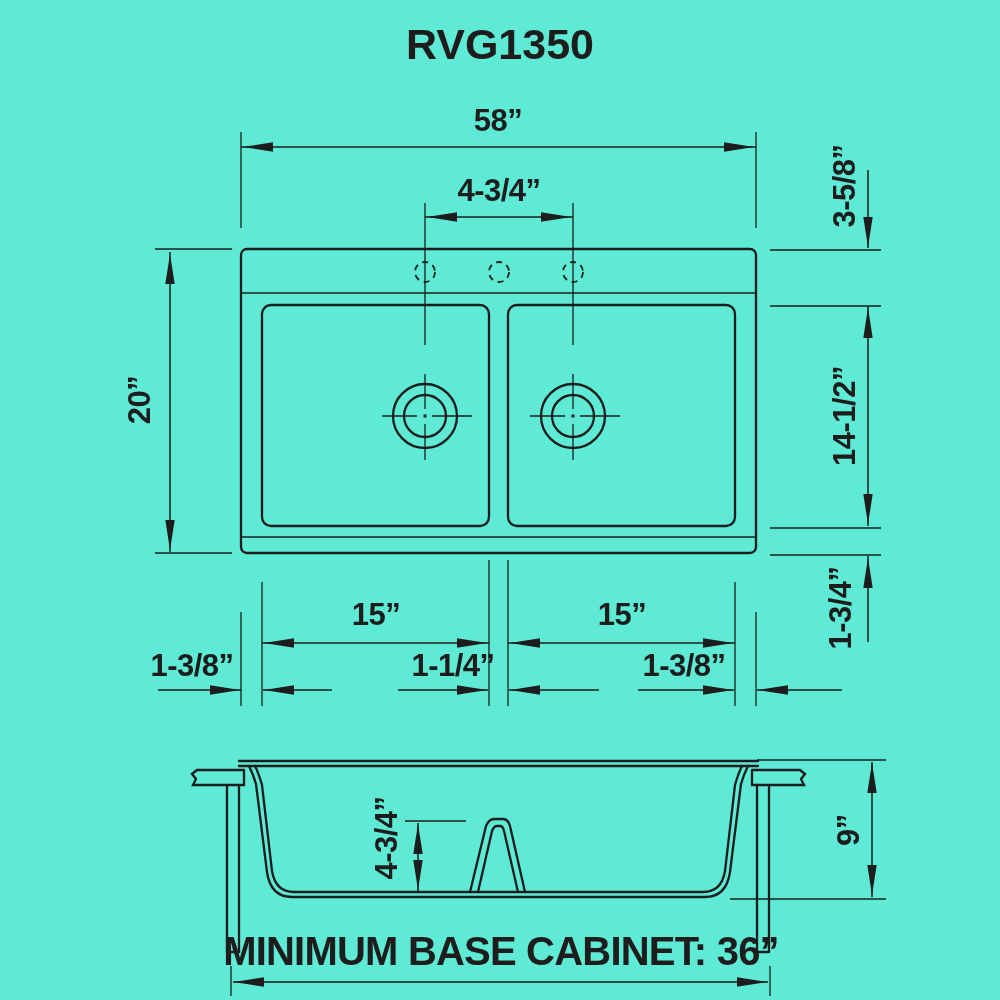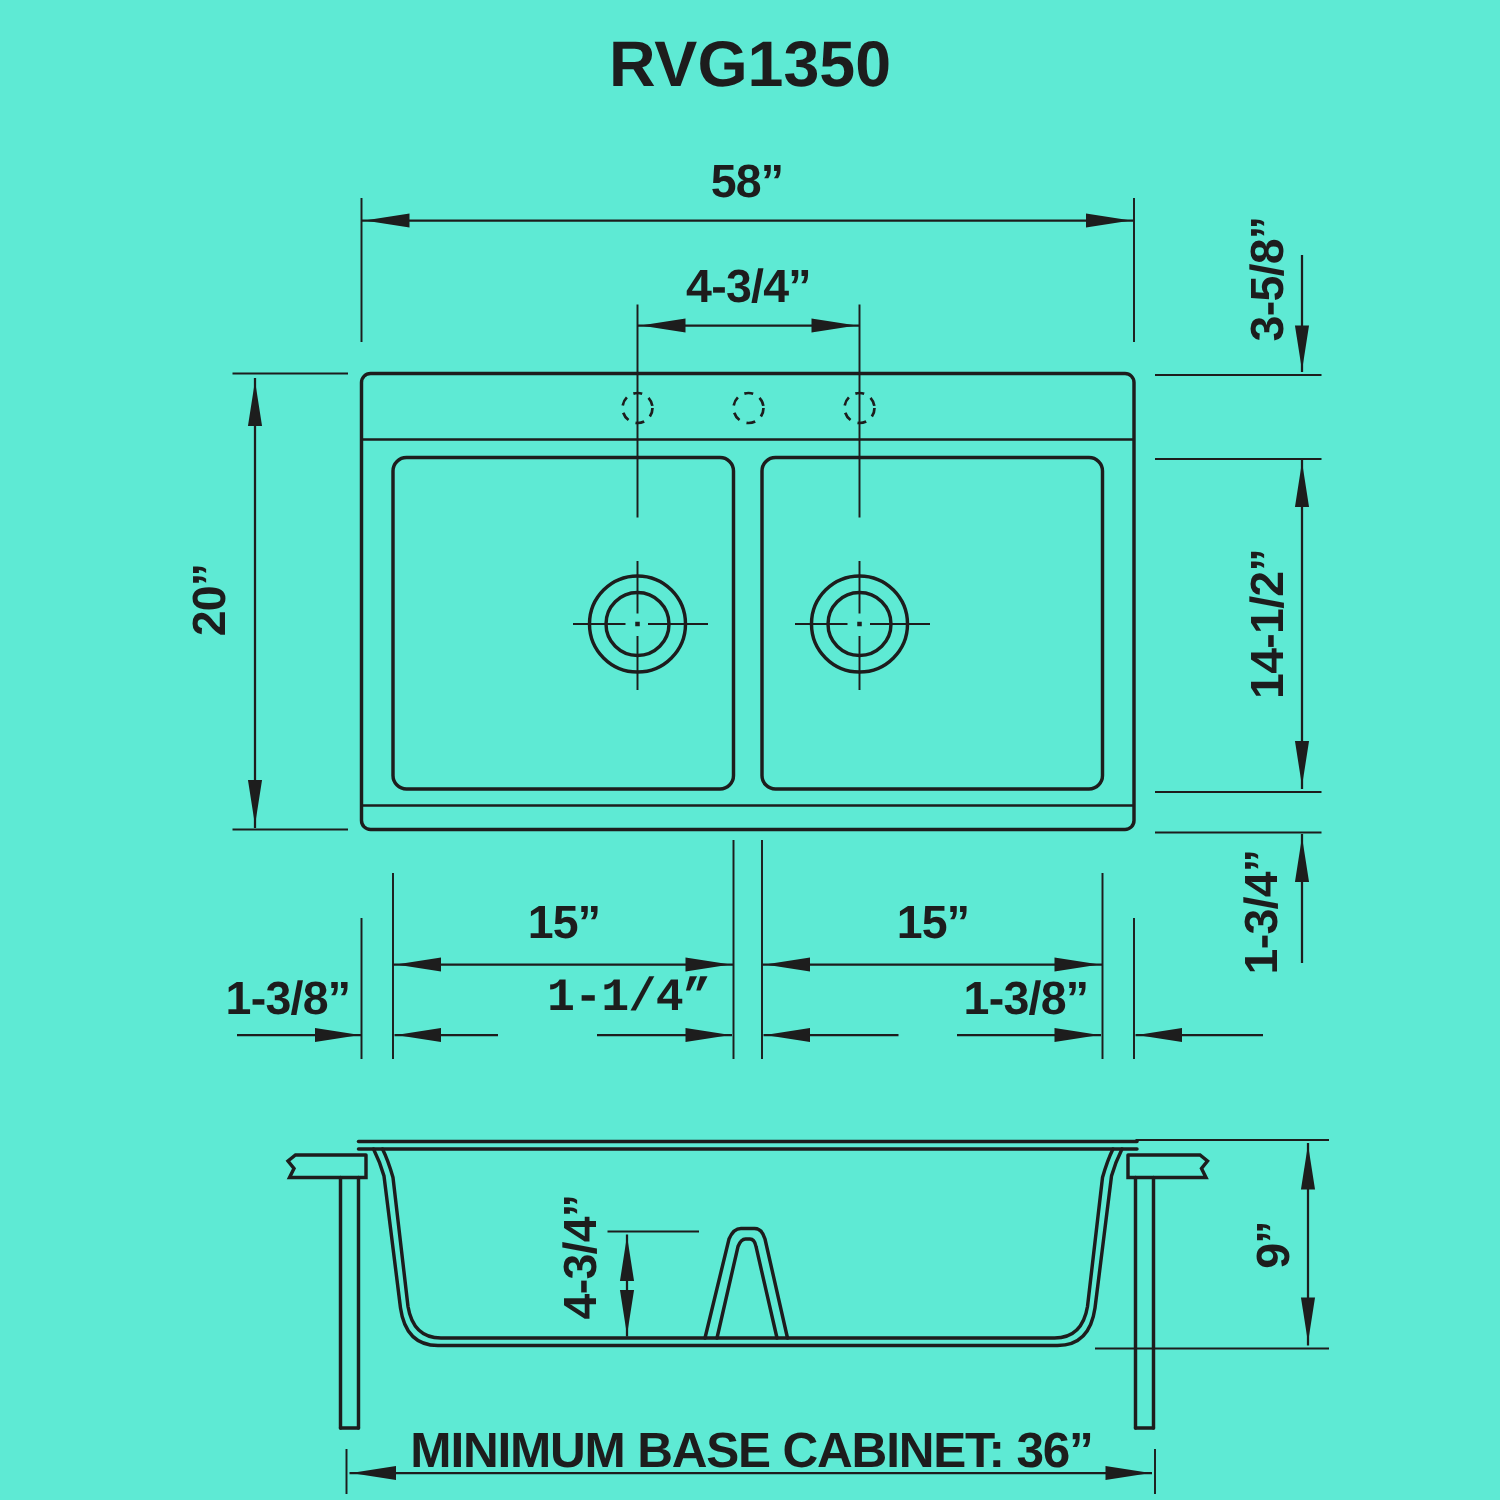--- a/index.html
+++ b/index.html
@@ -8,21 +8,21 @@
     font-family:"Liberation Sans", sans-serif;color:#1d1d1d;padding-left:20px;
   }
   #drawing{position:absolute;left:0;top:0;}
   .lbl{
     position:absolute;transform:translate(-50%,-50%);
     font-size:31px;font-weight:bold;letter-spacing:-0.5px;white-space:nowrap;
     color:#1d1d1d;
   }
   .lbl.vert{transform:translate(-50%,-50%) rotate(-90deg);}
   .lbl.title{font-size:43px;letter-spacing:0;}
-  .lbl.cabinet{font-size:33px;letter-spacing:-0.8px;margin-top:16px;}
+  .lbl.cabinet{font-size:40px;letter-spacing:-0.8px;}
   svg .obj{stroke:#1d1d1d;fill:none;stroke-width:2.3;stroke-linecap:round;}
   svg .obj-thin{stroke:#1d1d1d;fill:none;stroke-width:1.7;}
   svg .dim{stroke:#1d1d1d;fill:none;stroke-width:1.5;}
   svg .ext{stroke:#1d1d1d;fill:none;stroke-width:1.3;}
   svg .cl{stroke:#1d1d1d;fill:none;stroke-width:1.3;}
   svg .dash{stroke:#1d1d1d;fill:none;stroke-width:1.8;stroke-dasharray:6 5;}
   svg .arrow{fill:#1d1d1d;stroke:none;}
 </style>
 </head>
 <body>
@@ -183,19 +183,19 @@
 
   <div class="lbl" style="left:498px;top:121px;">58”</div>
   <div class="lbl" style="left:499px;top:191px;">4-3/4”</div>
   <div class="lbl vert" style="left:140px;top:400px;">20”</div>
   <div class="lbl vert" style="left:845px;top:186px;">3-5/8”</div>
   <div class="lbl vert" style="left:845px;top:416px;">14-1/2”</div>
   <div class="lbl vert" style="left:841px;top:608px;">1-3/4”</div>
   <div class="lbl" style="left:376px;top:615px;">15”</div>
   <div class="lbl" style="left:622px;top:615px;">15”</div>
   <div class="lbl" style="left:192px;top:666px;">1-3/8”</div>
-  <div class="lbl" style="left:419px;top:666px;font-family:Liberation Mono, monospace;">1-1/4”</div>
+  <div class="lbl" style="left:453px;top:666px;">1-1/4”</div>
   <div class="lbl" style="left:684px;top:666px;">1-3/8”</div>
 
   <div class="lbl vert" style="left:387px;top:838px;">4-3/4”</div>
   <div class="lbl vert" style="left:849px;top:830px;">9”</div>
   <div class="lbl cabinet" style="left:501px;top:951px;">MINIMUM BASE CABINET: 36”</div>
 </div>
 
 </body></html>

